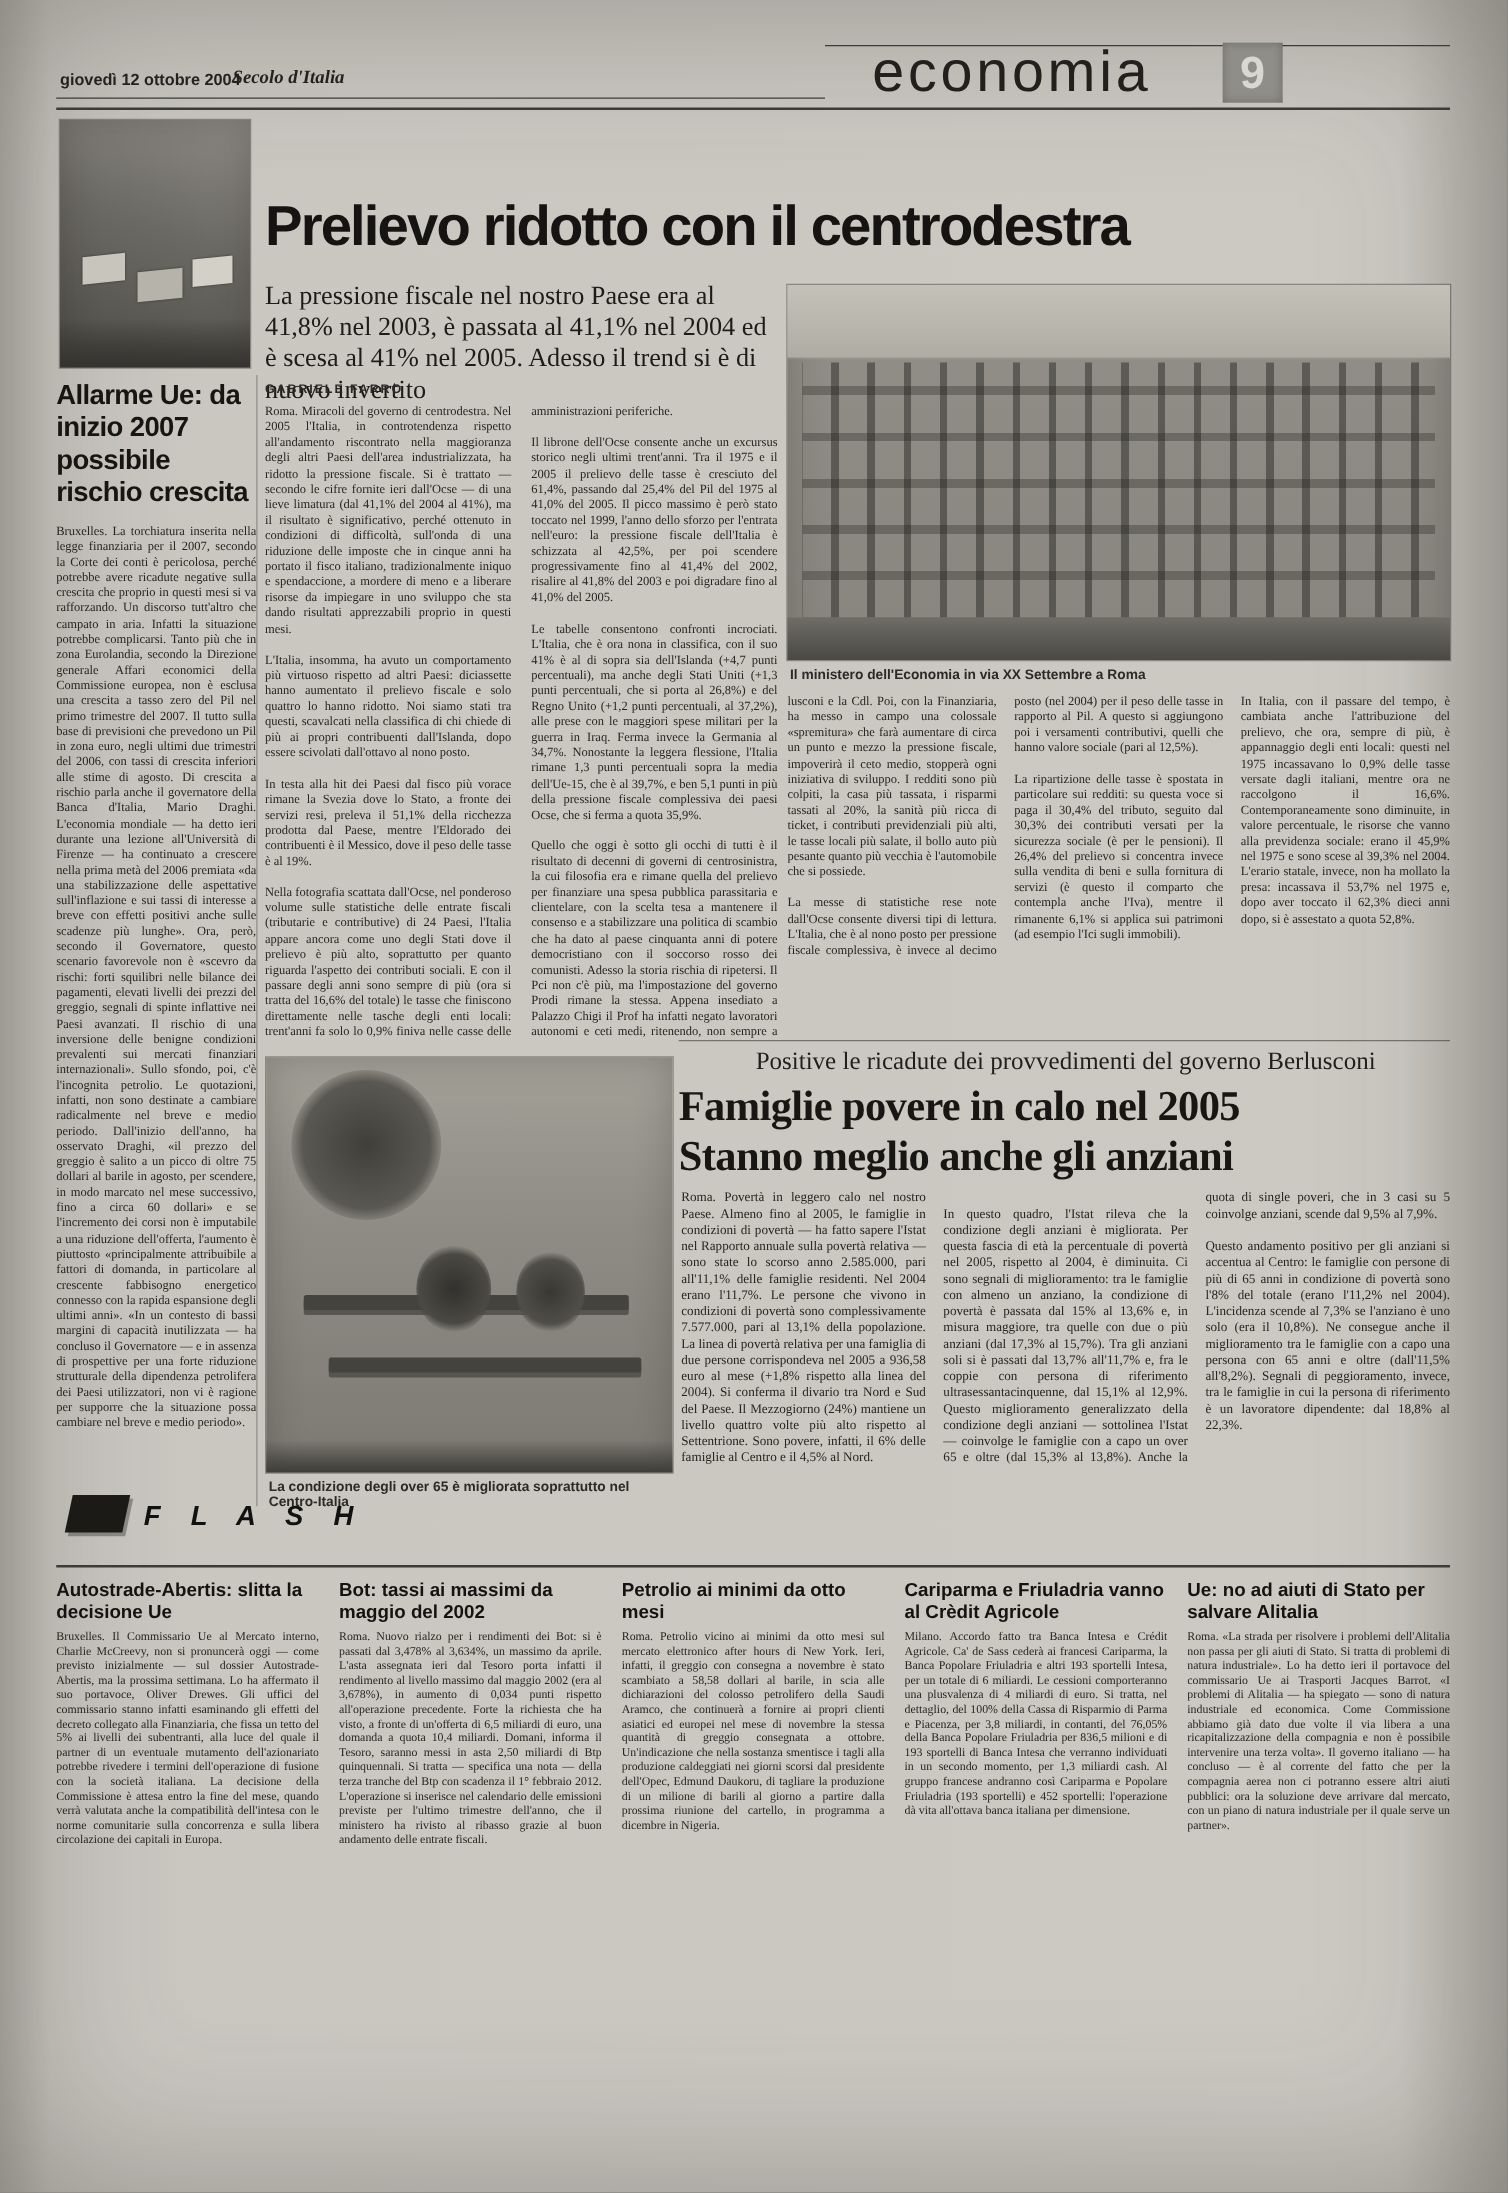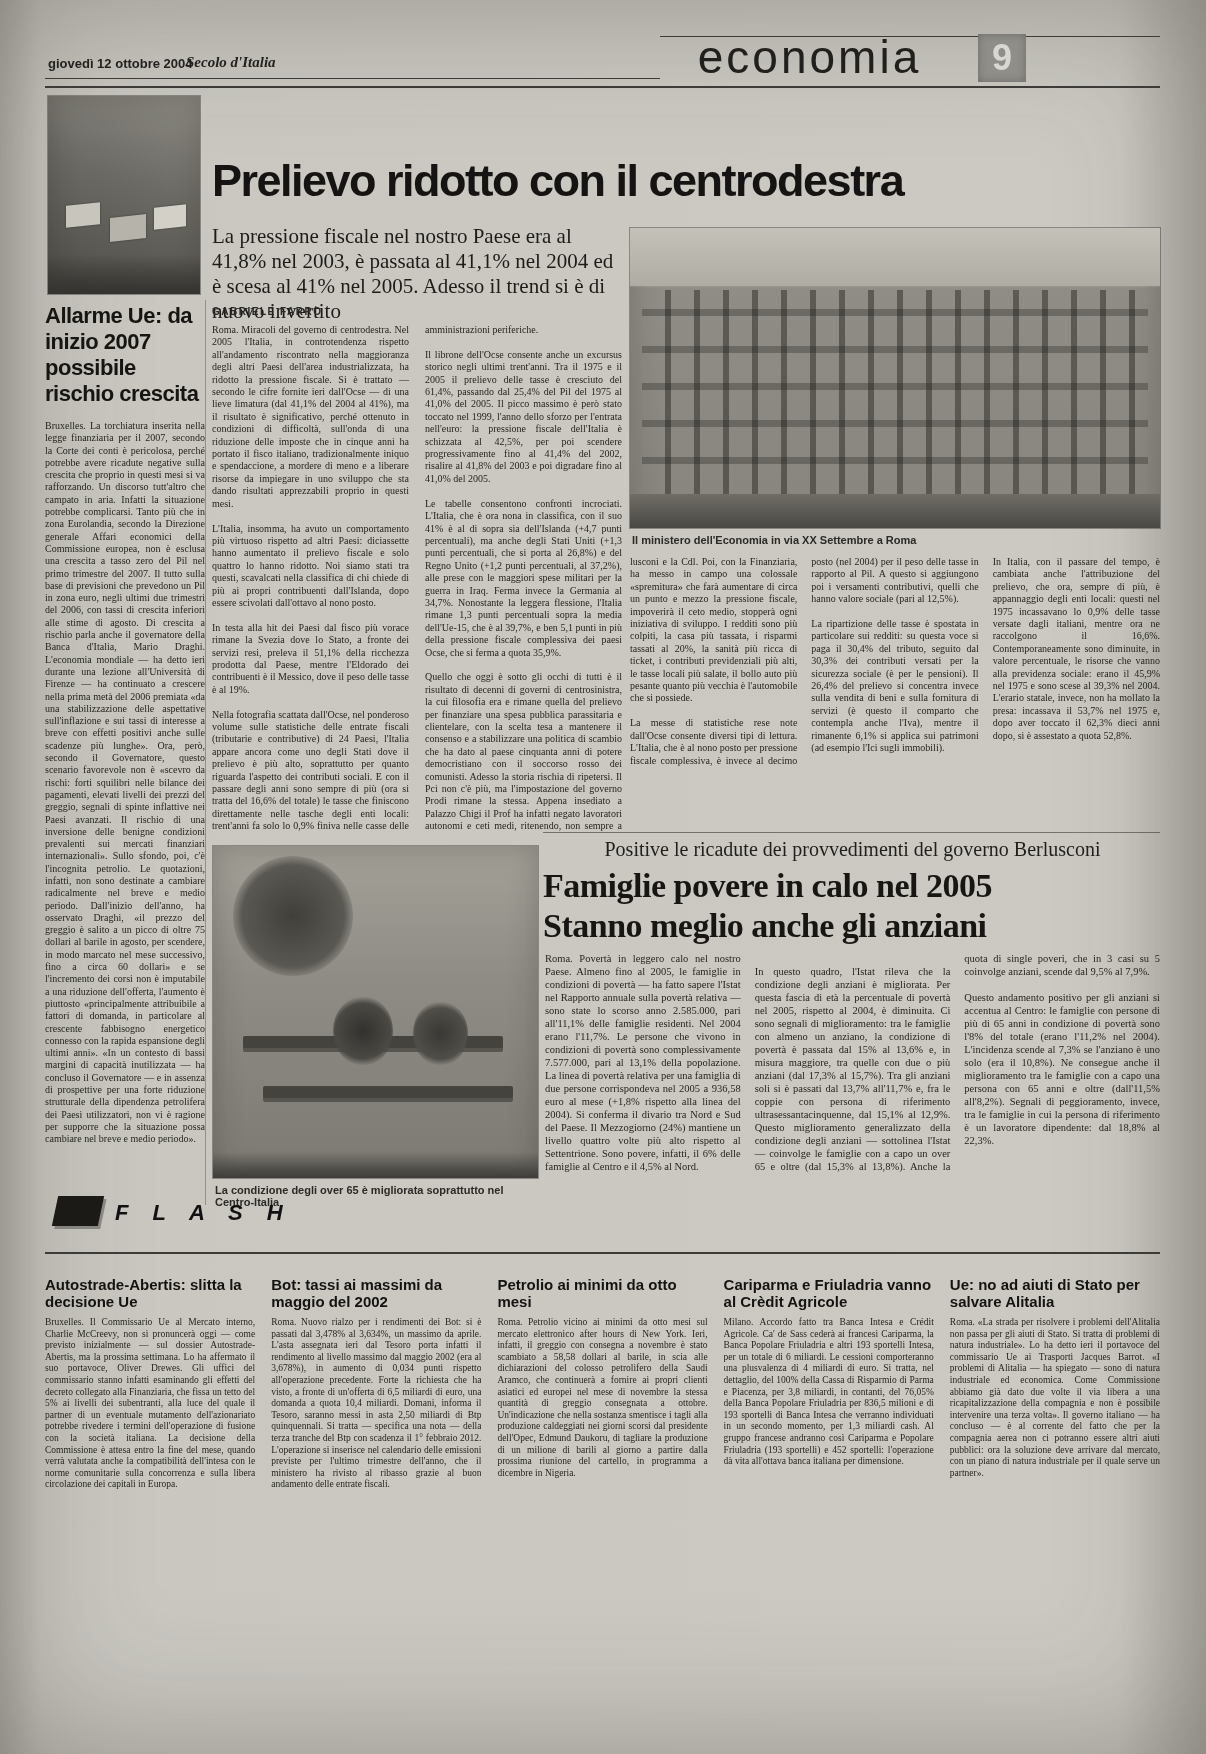--- a/index.html
+++ b/index.html
@@ -30,21 +30,21 @@
   .side-head{font-family:"Liberation Sans",sans-serif;font-weight:700;font-size:22px;
     line-height:26px;letter-spacing:-.5px;color:#161511;}
   .kicker{font-size:20px;color:#201f1b;text-align:center;}
   .fam-head{font-family:"Liberation Serif",serif;font-weight:600;font-size:34px;
     line-height:40px;letter-spacing:-.5px;color:#171613;}
   .flash-text{font-family:"Liberation Sans",sans-serif;font-weight:700;font-style:italic;
     font-size:22px;letter-spacing:9px;color:#111;}
   .flash-icon{width:46px;height:30px;background:#1b1a17;transform:skewX(-12deg);
     box-shadow:3px 3px 0 rgba(27,26,23,.35);}
   .bot-title{font-family:"Liberation Sans",sans-serif;font-weight:700;font-size:15px;
-    line-height:17px;color:#141311;margin:12px 0 7px 0;}
+    line-height:17px;color:#141311;margin:0 0 7px 0;}
   .bot-body{font-size:9.5px;line-height:11.6px;text-align:justify;white-space:pre-line;
     height:252px;overflow:hidden;color:#26251f;}
   .cols2{column-count:2;column-gap:16px;}
   .cols3{column-count:3;column-gap:14px;}
   .vrule{background:rgba(40,39,35,.35);}
   .bottom-grid{display:flex;gap:16px;}
   .bottom-grid > div{flex:1 1 0;}
   
   .ph-windows{position:absolute;left:12px;right:12px;top:62px;bottom:34px;
     background:

